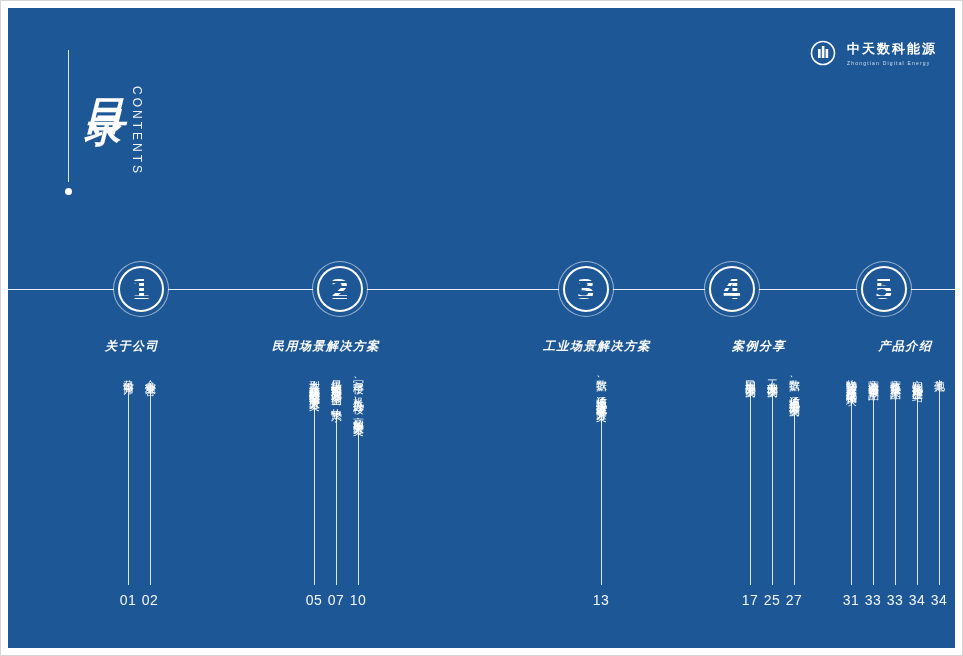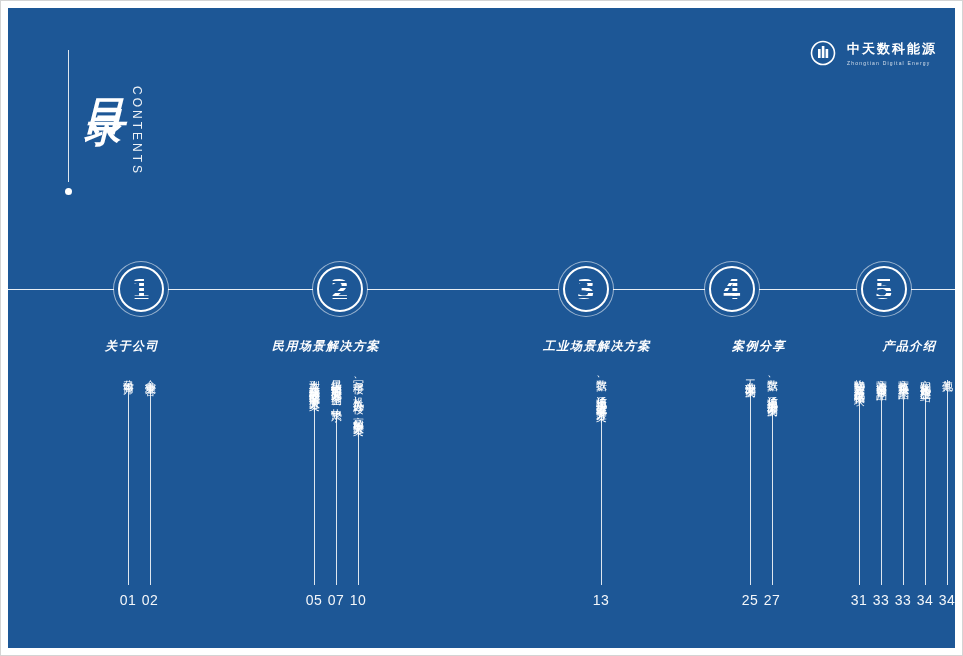--- a/index.html
+++ b/index.html
@@ -55,21 +55,21 @@
   
   .section{position:absolute;top:330px;}
   .s1{left:97px;}  .s2{left:264px;} .s3{left:535px;} .s4{left:724px;} .s5{left:827px;}
   .sec-title{font-size:12px;font-weight:bold;letter-spacing:1.5px;white-space:nowrap;font-style:italic;}
   .s5 .sec-title{margin-left:27px;text-align:center;}
   .items{display:flex;align-items:stretch;gap:2px;margin-top:16px;height:237px;}
   .s1 .items{margin-left:13px;}
   .s2 .items{margin-left:32px;}
   .s3 .items{margin-left:48px;}
   .s4 .items{margin-left:8px;}
-  .s5 .items{margin-left:14px;}
+  .s5 .items{margin-left:6px;}
   .item-col{width:20px;display:flex;flex-direction:column;align-items:center;}
   .vtext{
     writing-mode:vertical-rl;
     font-size:11px;letter-spacing:1.5px;line-height:1.2;
     max-height:186px;white-space:nowrap;
   }
   .vline{width:1px;flex:1;background:rgba(255,255,255,.85);margin:6px 0 7px 0;min-height:8px;}
   .pagenum{font-size:14px;letter-spacing:.5px;opacity:.95;}
 </style>
 </head>
@@ -156,20 +156,25 @@
           <div class="vtext">数据、通信机房等能效提升方案</div>
           <div class="vline"></div>
           <div class="pagenum">13</div>
         </div>
       </div>
   </div>
   <div class="section s4">
     <div class="sec-title">案例分享</div>
     <div class="items">
         <div class="item-col">
+          <div class="vtext">民用部分案例</div>
+          <div class="vline"></div>
+          <div class="pagenum">17</div>
+        </div>
+        <div class="item-col">
           <div class="vtext">工业部分案例</div>
           <div class="vline"></div>
           <div class="pagenum">25</div>
         </div>
         <div class="item-col">
           <div class="vtext">数据、通信机房部分案例</div>
           <div class="vline"></div>
           <div class="pagenum">27</div>
         </div>
       </div>

